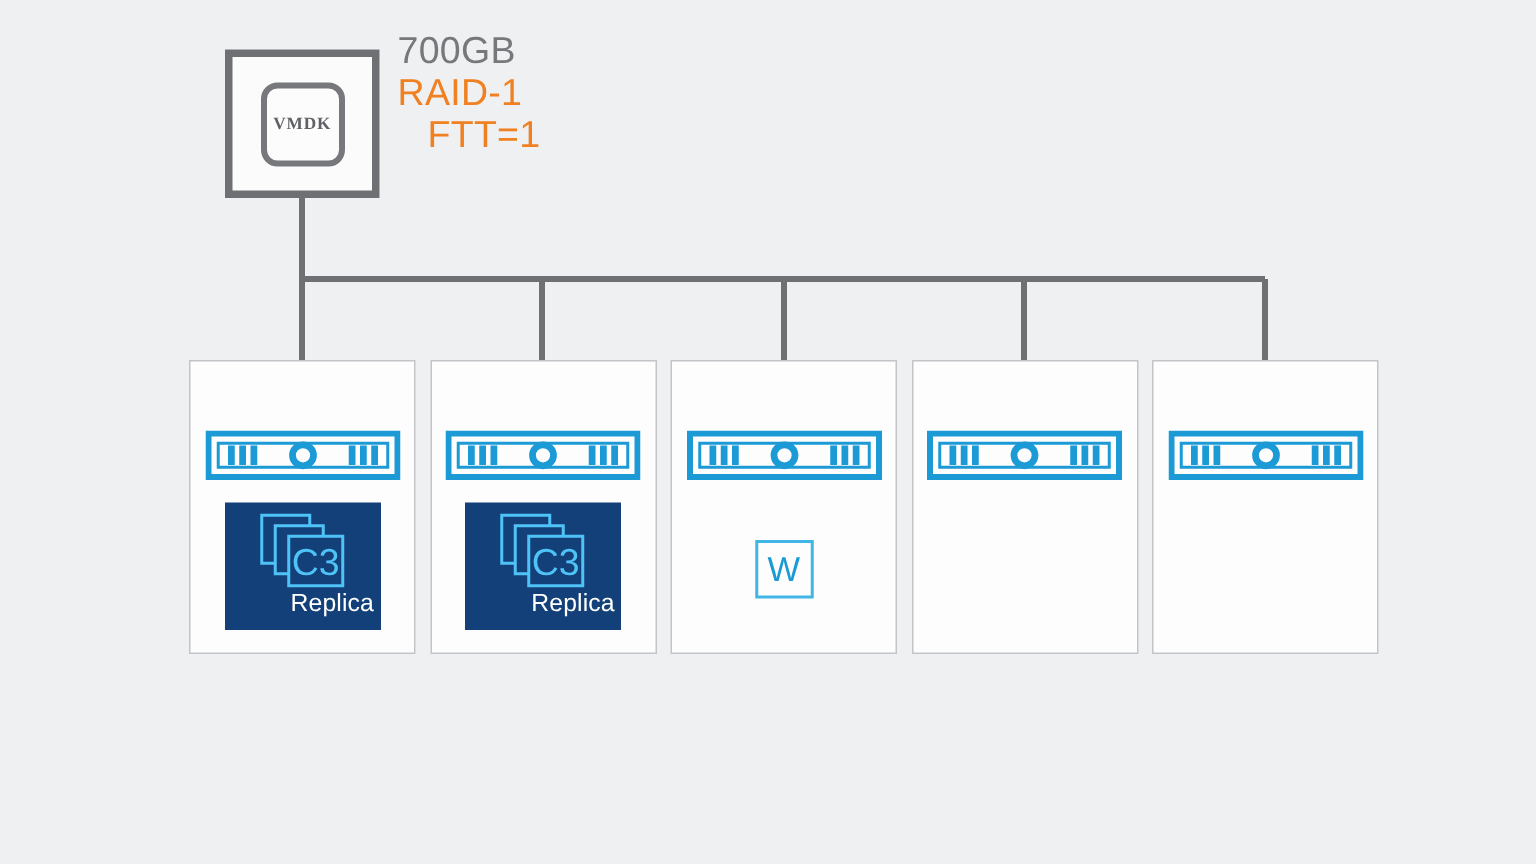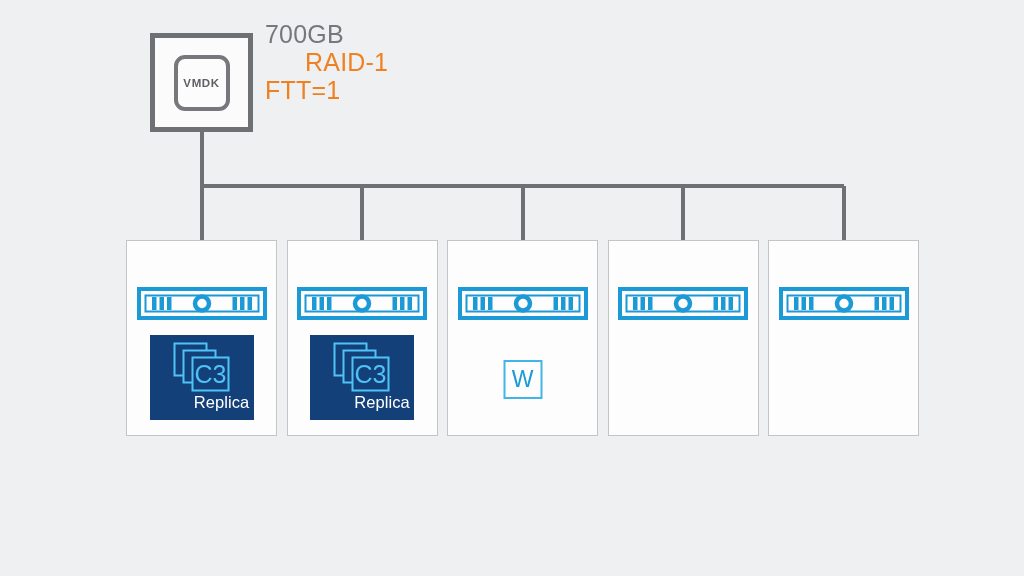--- a/index.html
+++ b/index.html
@@ -40,20 +40,21 @@
     transform: translate(-50%, -50%);
     width: 56px;
     height: 56px;
     border: 4px solid #76787c;
     border-radius: 11px;
     background: #fcfcfd;
     display: flex;
     align-items: center;
     justify-content: center;
     box-sizing: border-box;
+    font-family: Liberation Serif, serif;
   }
   .vmdk-label {
     font-size: 11.5px;
     font-weight: bold;
     color: #5e6064;
     letter-spacing: 0.6px;
   }
 
   
   .annot {
@@ -62,22 +63,22 @@
     top: 20px;
     line-height: 1.12;
     white-space: nowrap;
   }
   .annot-line {
     font-size: 25px;
     font-weight: 400;
     letter-spacing: 0.2px;
   }
   .annot-size { color: #76787c; }
-  .annot-raid { color: #f08122; margin-left: 40px; }
-  .annot-ftt  { color: #f08122; }
+  .annot-raid { color: #f08122; }
+  .annot-ftt  { color: #f08122; margin-left: 20px; }
 
   
   #connectors {
     position: absolute;
     left: 0; top: 0;
     width: 1024px;
     height: 576px;
     pointer-events: none;
   }
 

